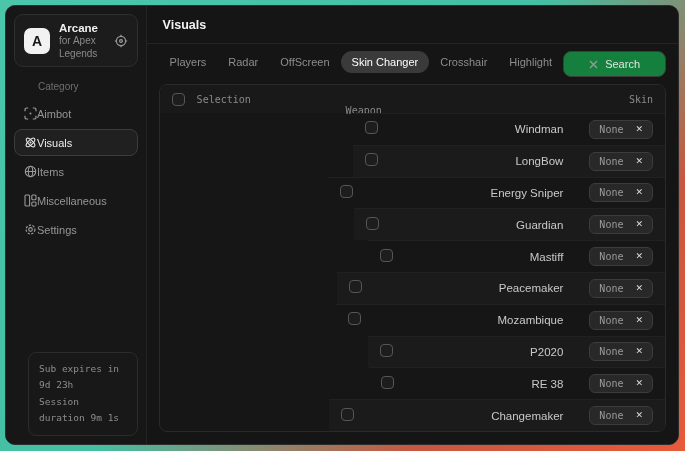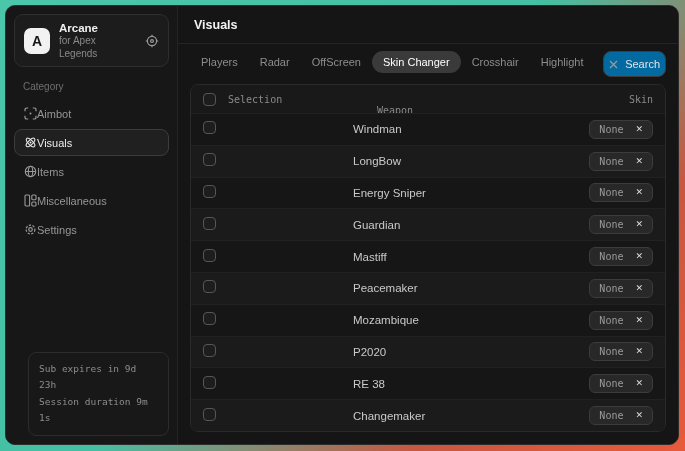--- a/index.html
+++ b/index.html
@@ -26,21 +26,21 @@
   .logo {
     width:26px; height:26px; background:#f2f2f2; border-radius:7px;
     display:flex; align-items:center; justify-content:center;
     color:#161616; font-weight:bold; font-size:14px;
   }
   .brand-text { flex:1; line-height:1.25; }
   .brand-title { font-size:11.5px; font-weight:bold; color:#f0f0f0; }
   .brand-sub { font-size:10px; color:#8a8a8a; }
   .icon { display:inline-flex; align-items:center; justify-content:center; color:#9a9a9a; flex:none; }
 
-  .category-label { font-size:10px; color:#6f6f6f; margin:14px 0 7px 9px; }
+  .category-label { font-size:10px; color:#6f6f6f; margin:14px 0 7px 24px; }
   .nav-item {
     display:flex; align-items:center; height:27px; padding:0 9px;
     margin:1px 0; border:1px solid transparent; border-radius:8px;
     font-size:11px; color:#969696; cursor:pointer;
   }
   .nav-item.active { border-color:#3c3c3c; background:#202020; color:#ececec; }
   .nav-item.active .icon { color:#e8e8e8; }
 
   .session-card {
     margin-top:auto; border:1px solid #2c2c2c; border-radius:8px;
@@ -54,38 +54,38 @@
     height:38px; display:flex; align-items:center; padding:0 16px;
     border-bottom:1px solid #242424;
   }
   .page-title { font-size:12.5px; font-weight:bold; color:#f2f2f2; }
 
   .tabs { display:flex; align-items:flex-start; gap:0; padding:7px 12px 6px; }
   .tab { padding:5px 11px; border-radius:15px; font-size:11px; color:#8d8d8d; cursor:pointer; white-space:nowrap; }
   .tab.active { background:#3a3a3a; color:#ffffff; }
   .search-btn {
     margin-left:auto; display:inline-flex; align-items:center; gap:7px;
-    background:#0369a1; border:1px solid #3d3d3d; border-radius:8px;
-    padding:6px 5px; color:#e3e3e3; font-size:11px; cursor:pointer;
+    background:#15803d; border:1px solid #3d3d3d; border-radius:8px;
+    padding:6px 25px; color:#e3e3e3; font-size:11px; cursor:pointer;
   }
 
   .table-card {
     flex:1; margin:1px 12px 12px; border:1px solid #2a2a2a; border-radius:8px;
     display:flex; flex-direction:column; overflow:hidden; background:#161616;
   }
   .thead {
     display:flex; align-items:center; height:28px; padding:0 12px;
     font-family:"DejaVu Sans Mono", monospace; font-size:10px; color:#8a8a8a;
     background:#191919; flex:none;
   }
   .sel-col { width:174px; display:flex; align-items:center; gap:12px; }
   .weapon-col { flex:1;margin-top:23px; }
   .skin-col { text-align:center; }
 
-  .tbody { flex:1; display:flex; flex-direction:column; }
+  .tbody { flex:1; display:flex; flex-direction:column;align-items:flex-end; }
   .trow {
     flex:1; display:flex; align-items:center; padding:0 12px;
     border-top:1px solid #212121; background:#161616;
   }
   .trow:nth-child(even) { background:#1b1b1b; }
   .cell-sel { width:150px; }
   .cell-weapon { flex:1; font-size:11.5px; color:#c9c9c9; }
   .cell-skin { display:flex; justify-content:flex-end;padding-left:26px; }
 
   .checkbox {

